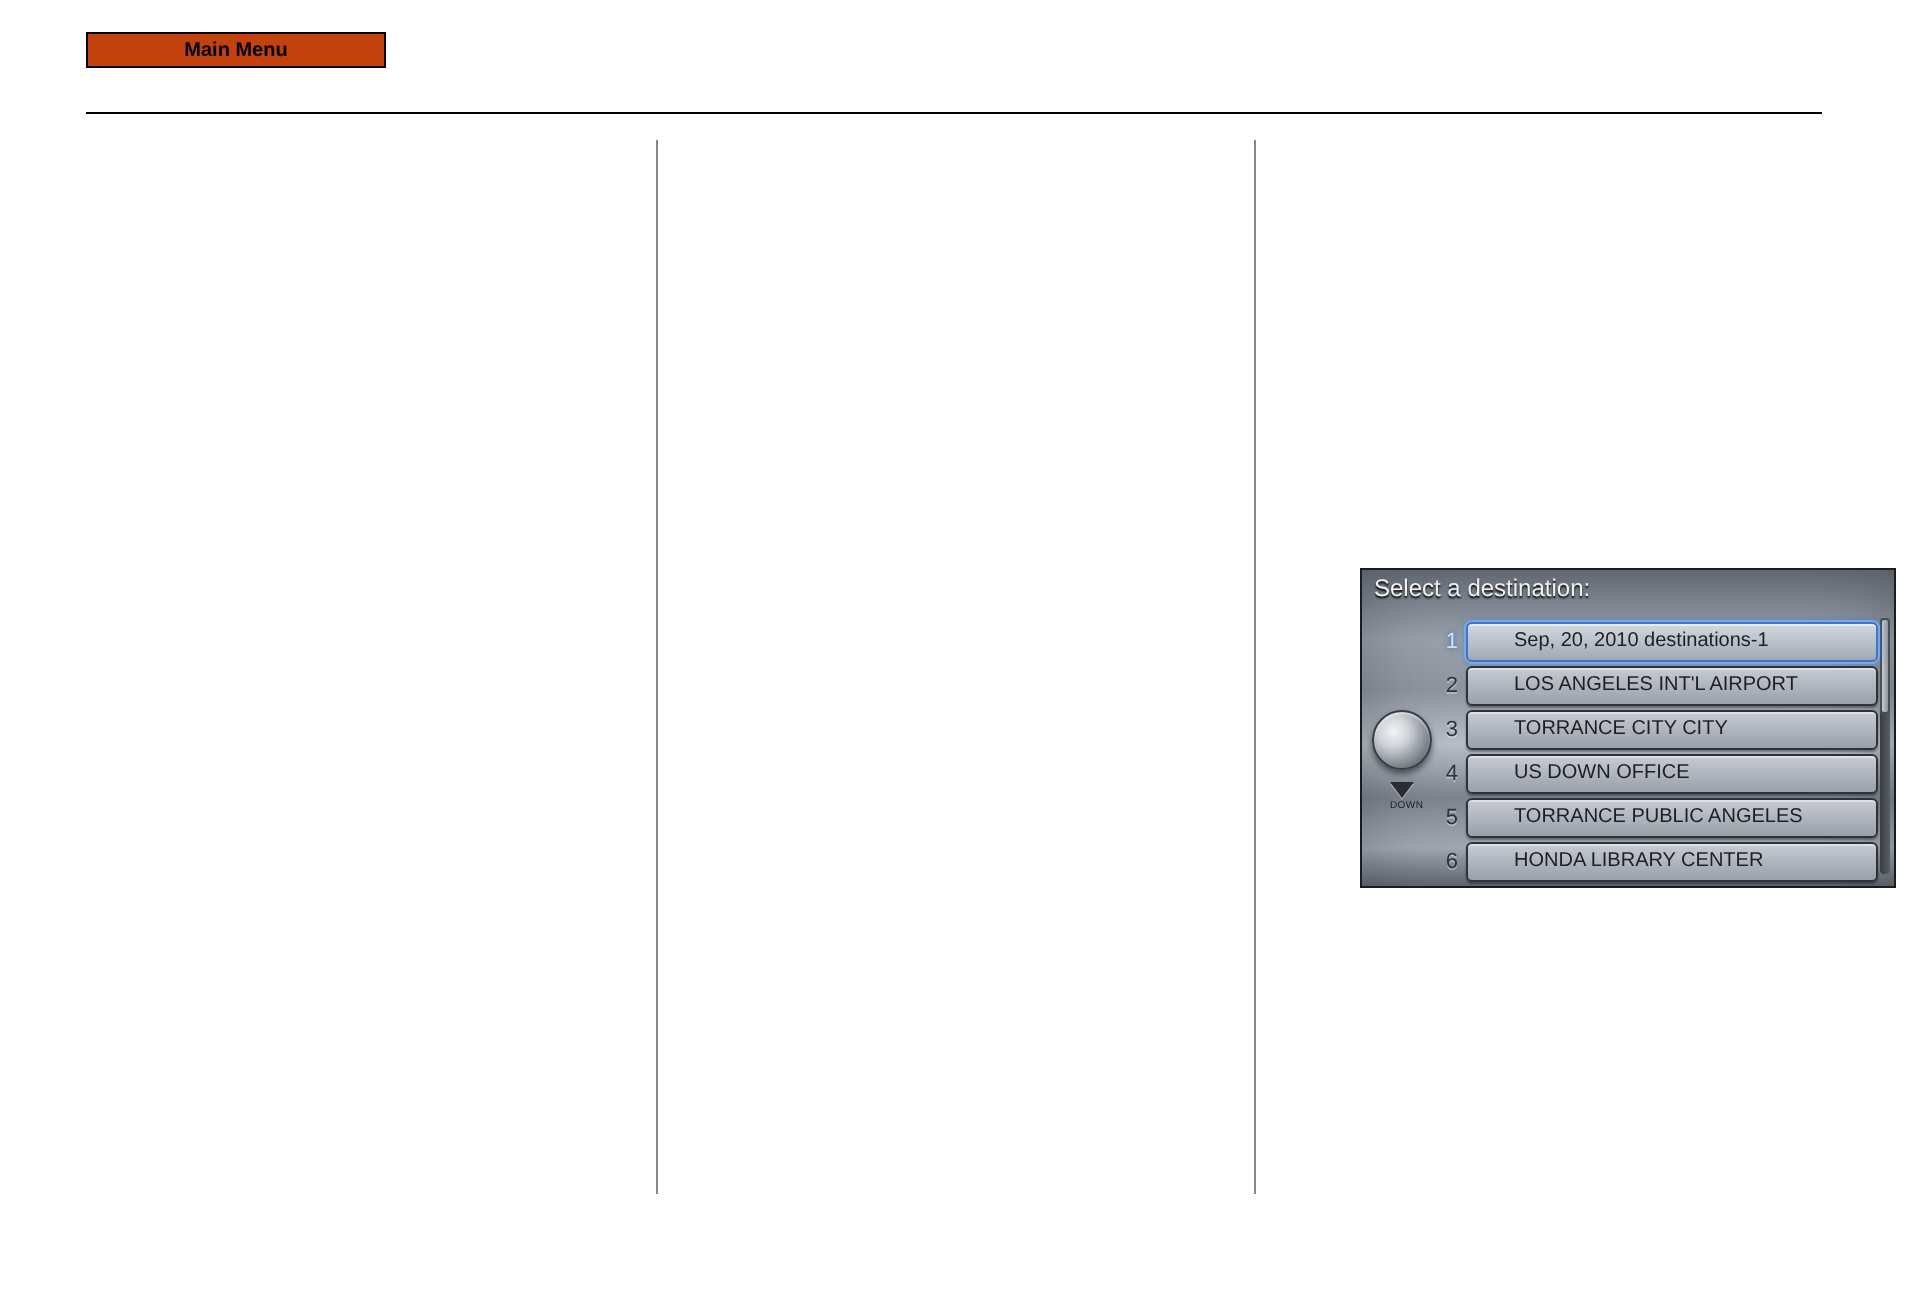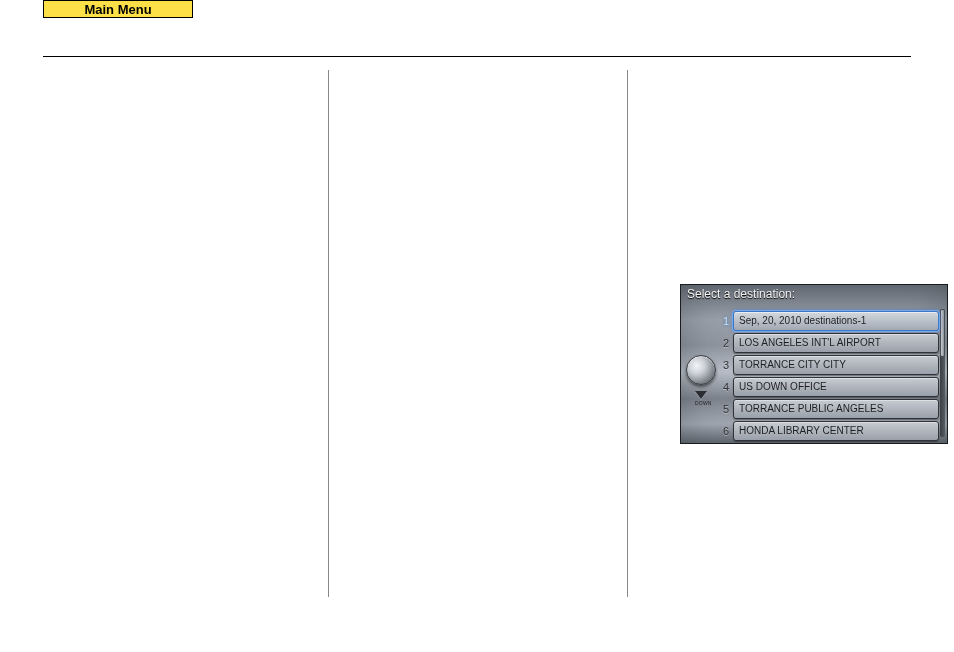--- a/index.html
+++ b/index.html
@@ -6,27 +6,27 @@
   body {
     width: 954px;
     height: 652px;
     background: #fff;
     font-family: Arial, Helvetica, sans-serif;
     position: relative;
   }
   .main-menu-btn {
     position: absolute;
     left: 43px;
-    top: 0;
+    top: 16px;
     width: 150px;
     height: 18px;
     border: 1px solid #000;
-    background: #fde047;
+    background: #c2410c;
     text-align: center;
-    font-size: 13px;
+    font-size: 10px;
     line-height: 17px;
     font-weight: bold;
     cursor: pointer;
     color: #000;
   }
   .hr {
     position: absolute;
     left: 43px;
     top: 56px;
     width: 868px;
@@ -136,21 +136,21 @@
   }
   .row .slot {
     position: absolute;
     left: 14px;
     top: 0;
     width: 206px;
     height: 20px;
     background: linear-gradient(180deg, #c7cbd2 0%, #9aa0a9 100%);
     border: 1px solid #2f3338;
     border-radius: 3px;
-    padding-left: 5px;
+    padding-left: 23px;
     font-size: 10px;
     color: #1d1f22;
     line-height: 18px;
     white-space: nowrap;
     overflow: hidden;
     box-shadow: inset 0 1px 0 rgba(255,255,255,0.4), 0 1px 1px rgba(0,0,0,0.35);
   }
   .row.selected .slot {
     border: 1px solid #3b77c7;
     box-shadow: 0 0 0 1px #79a8e6, inset 0 1px 0 rgba(255,255,255,0.5), 0 0 4px rgba(60,120,210,0.9);

